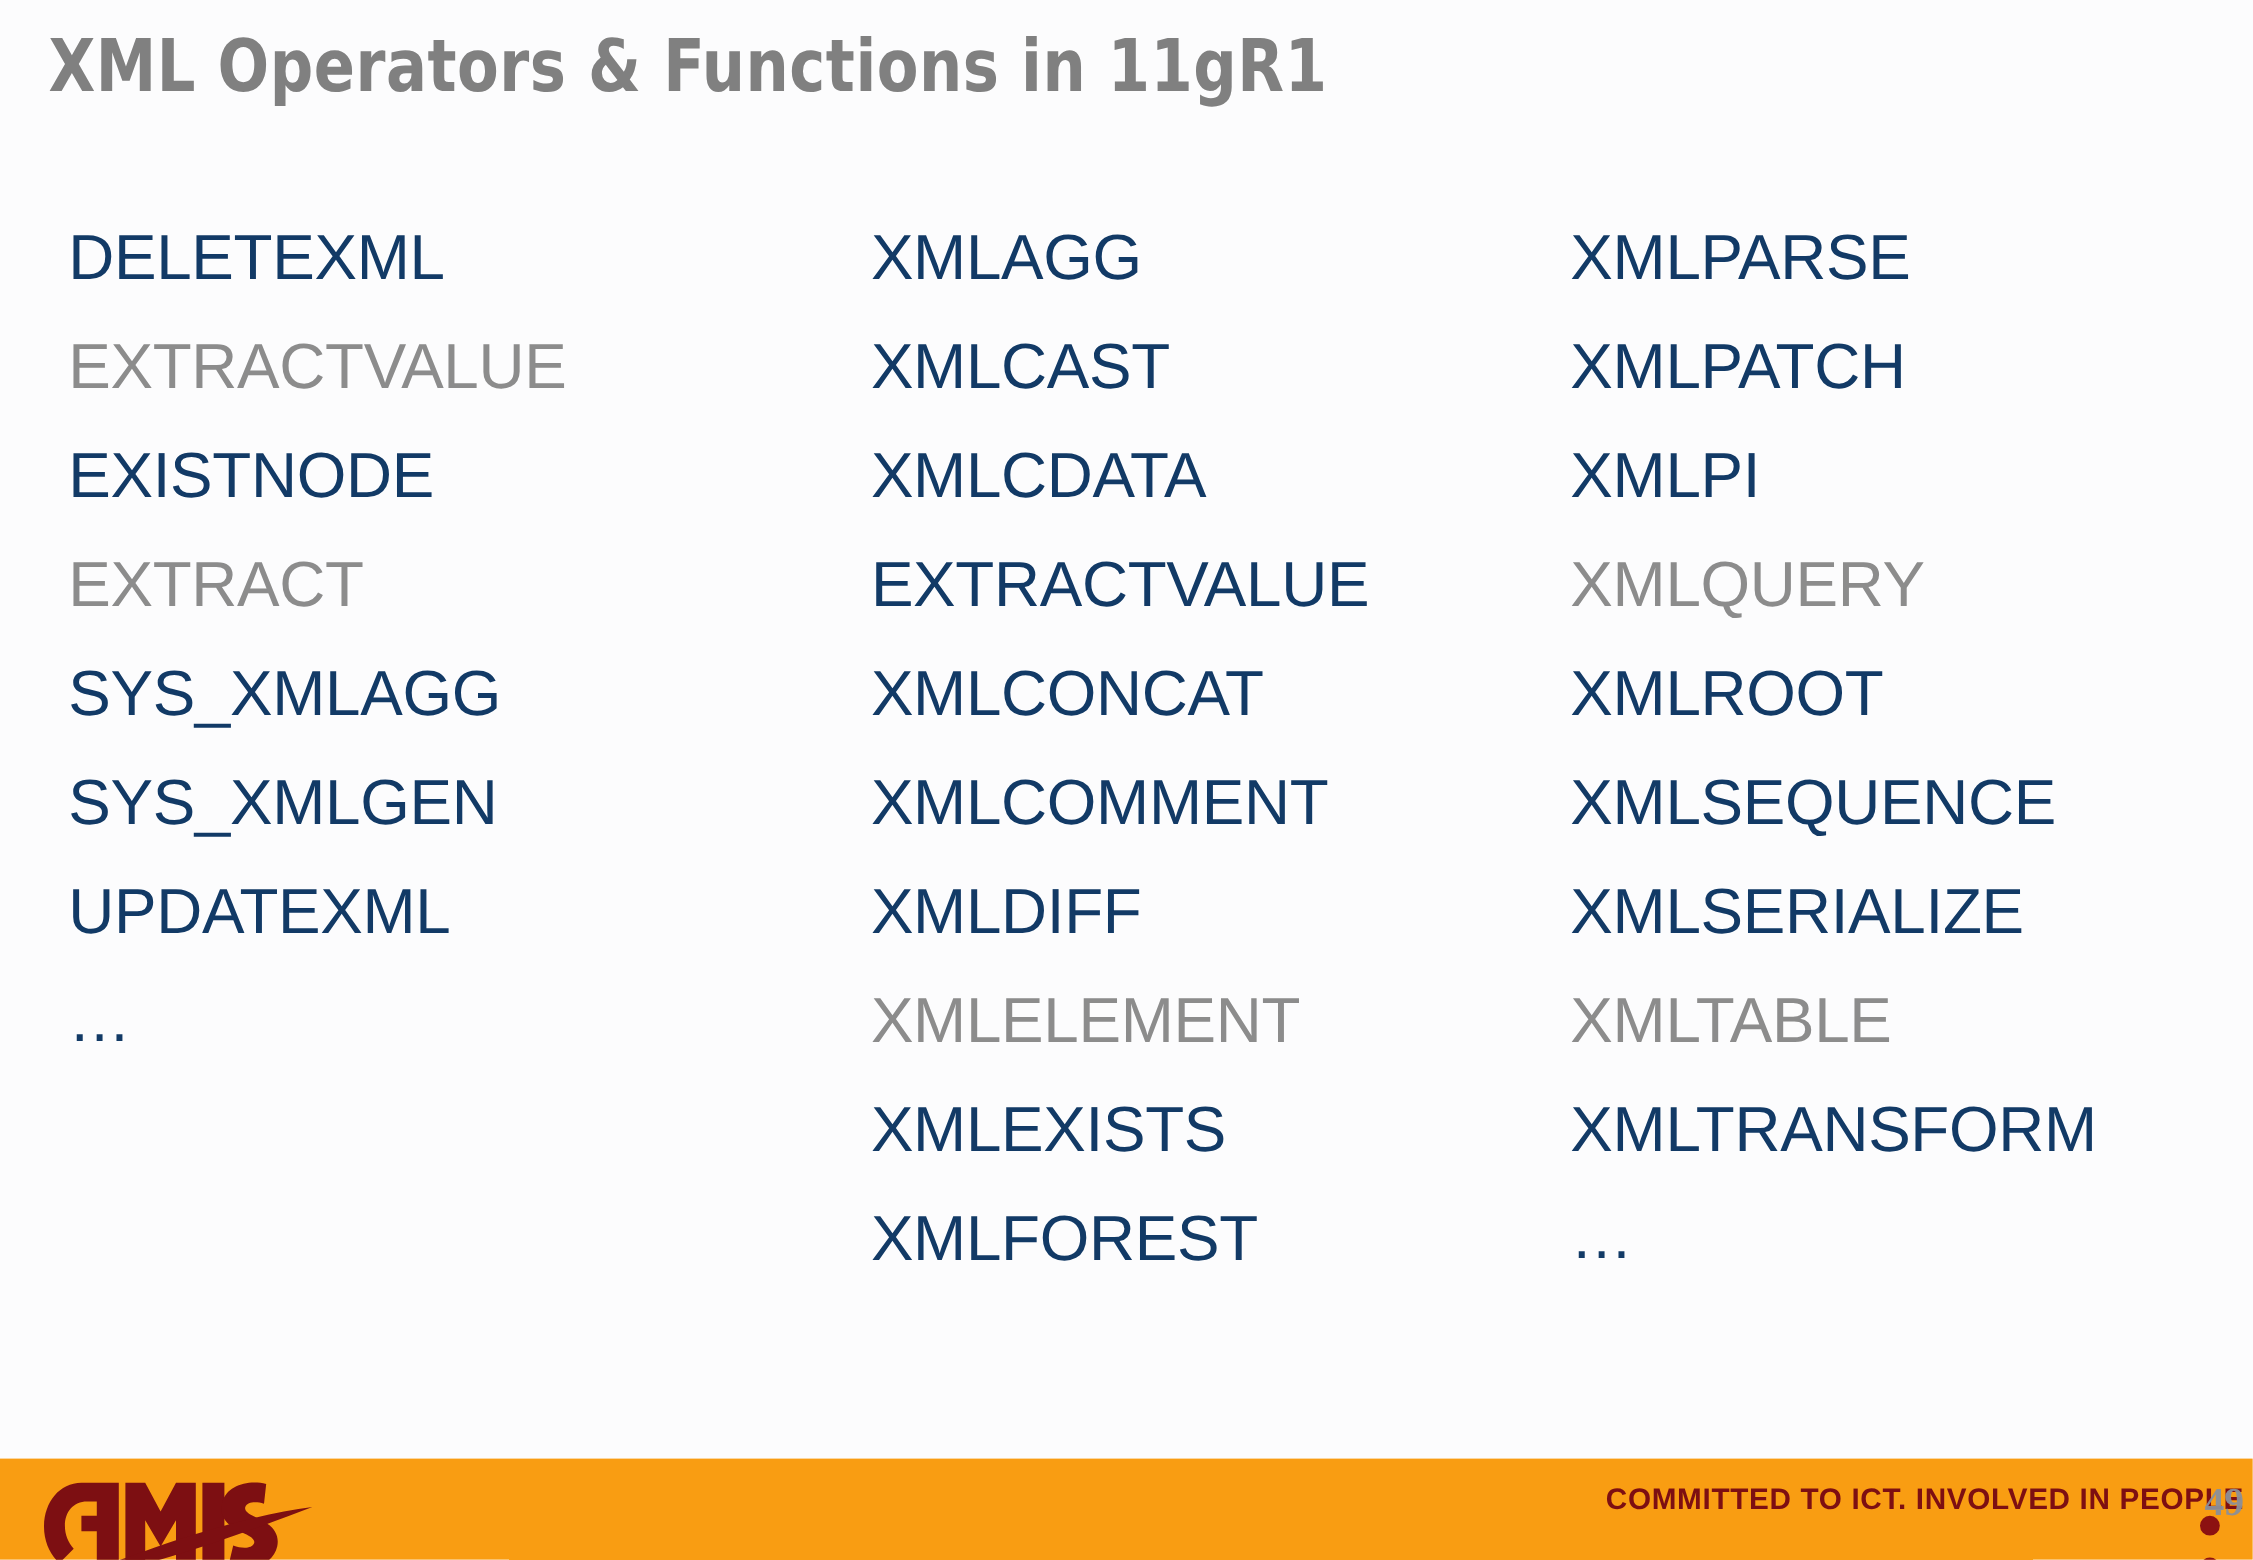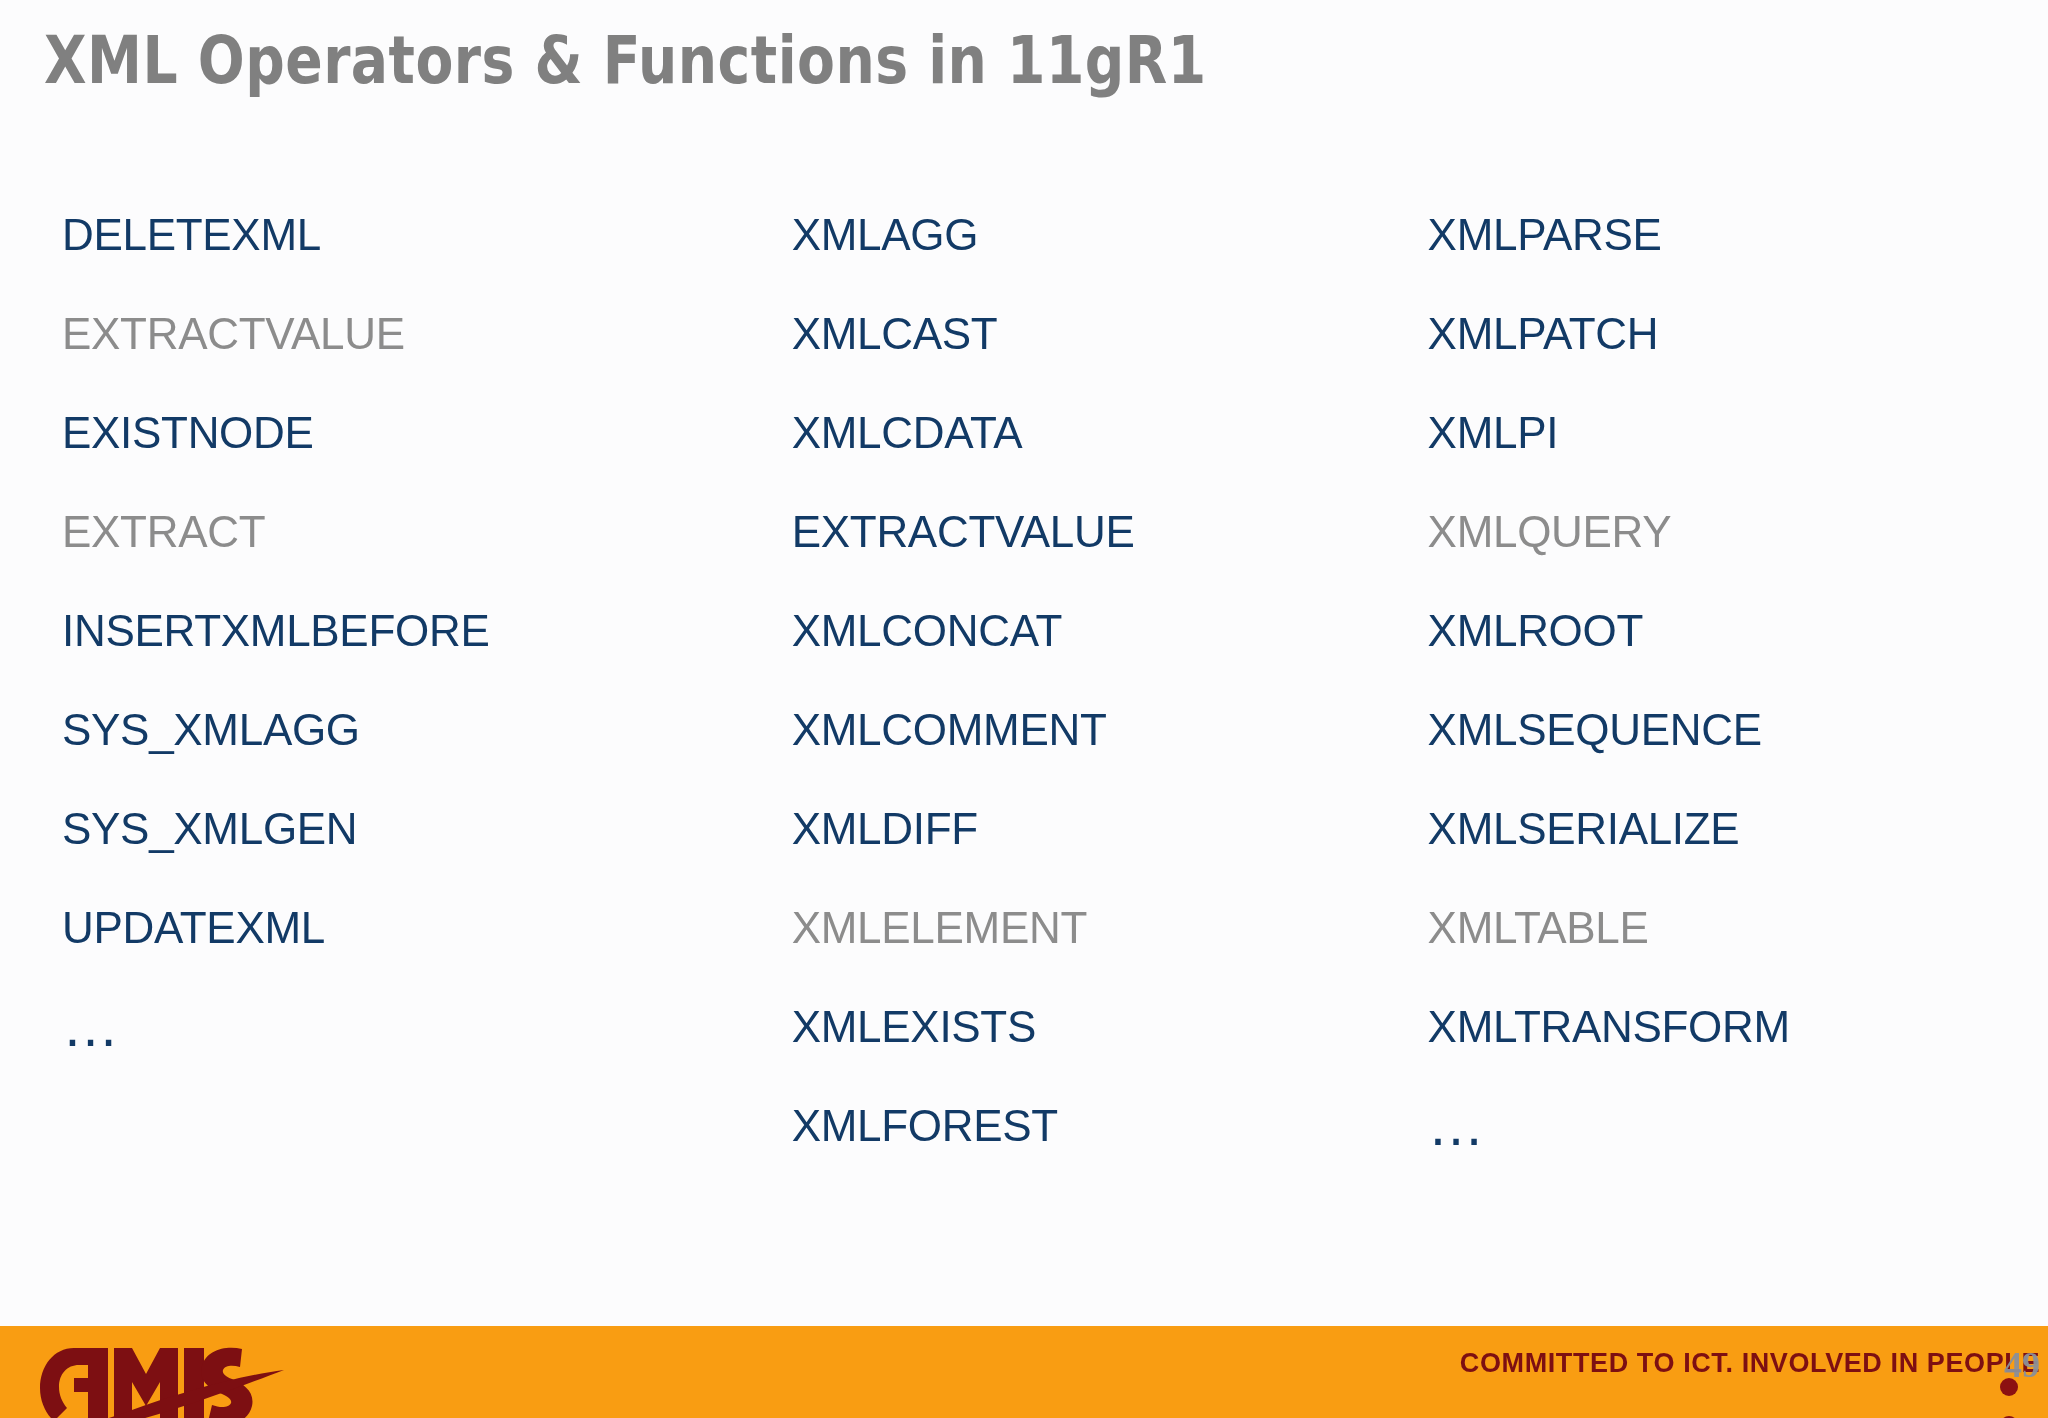--- a/index.html
+++ b/index.html
@@ -49,21 +49,21 @@
     display: flex;
   }
   .func-column {
     position: relative;
   }
   .col-1 { width: 740px; padding-left: 62px; }
   .col-2 { width: 650px; padding-left: 32px; }
   .col-3 { width: 658px; padding-left: 23px; }
 
   .func-item {
-    font-size: 44px;
+    font-size: 58px;
     line-height: 99px;
     height: 99px;
     color: #123a66;
     white-space: nowrap;
     letter-spacing: -0.3px;
     font-family: "Liberation Sans", sans-serif;
   }
   .func-item.muted {
     color: #8c8c8c;
   }
@@ -135,21 +135,20 @@
 
   <div id="slide-title">XML Operators &amp; Functions in 11gR1</div>
 
   <div id="columns">
 
     <div class="func-column col-1">
       <div class="func-item">DELETEXML</div>
       <div class="func-item muted">EXTRACTVALUE</div>
       <div class="func-item">EXISTNODE</div>
       <div class="func-item muted">EXTRACT</div>
-      <div class="func-item">INSERTXMLBEFORE</div>
       <div class="func-item">SYS_XMLAGG</div>
       <div class="func-item">SYS_XMLGEN</div>
       <div class="func-item">UPDATEXML</div>
       <div class="func-item ellipsis">…</div>
     </div>
 
     <div class="func-column col-2">
       <div class="func-item">XMLAGG</div>
       <div class="func-item">XMLCAST</div>
       <div class="func-item">XMLCDATA</div>

